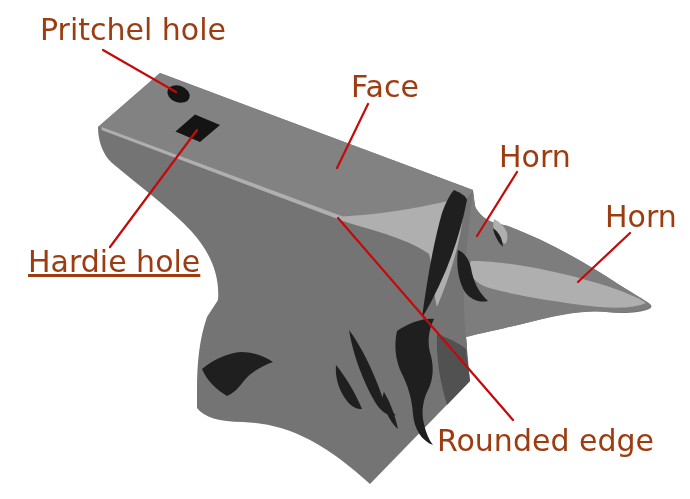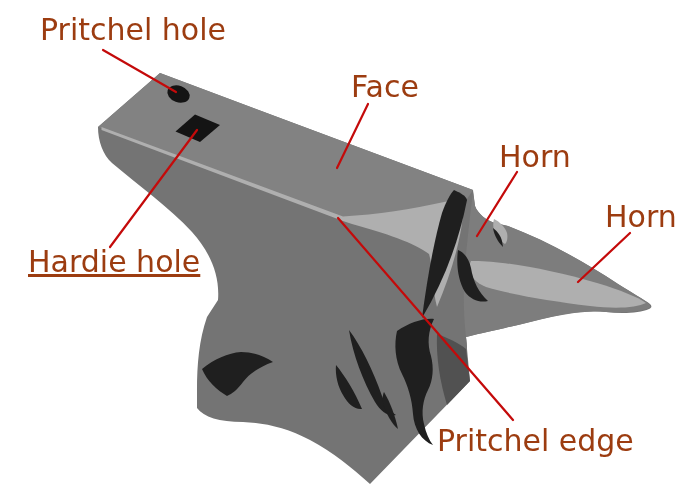--- a/index.html
+++ b/index.html
@@ -166,15 +166,15 @@
         <line class="leader" x1="513" y1="420" x2="338" y2="218"></line>
       </g>
   </svg>
 
   <div id="labels">
       <div class="label" style="left: 40px; top: 17px;">Pritchel hole</div>
       <div class="label" style="left: 351px; top: 74px;">Face</div>
       <div class="label" style="left: 499px; top: 144px;">Horn</div>
       <div class="label" style="left: 605px; top: 204px;">Horn</div>
       <div class="label" style="left: 28px; top: 249px; text-decoration: underline;">Hardie hole</div>
-      <div class="label" style="left: 437px; top: 428px;">Pritchel edge</div>
+      <div class="label" style="left: 437px; top: 428px;">Rounded edge</div>
     </div>
 </div>
 
 </body></html>

